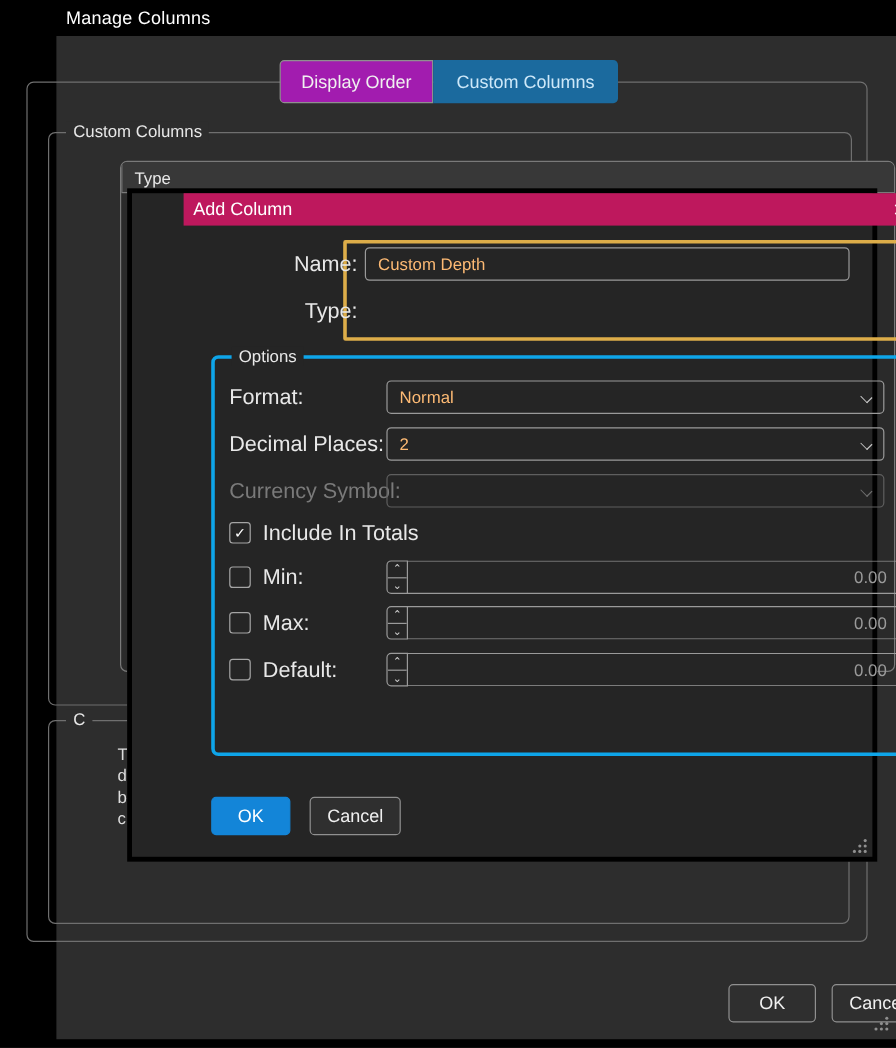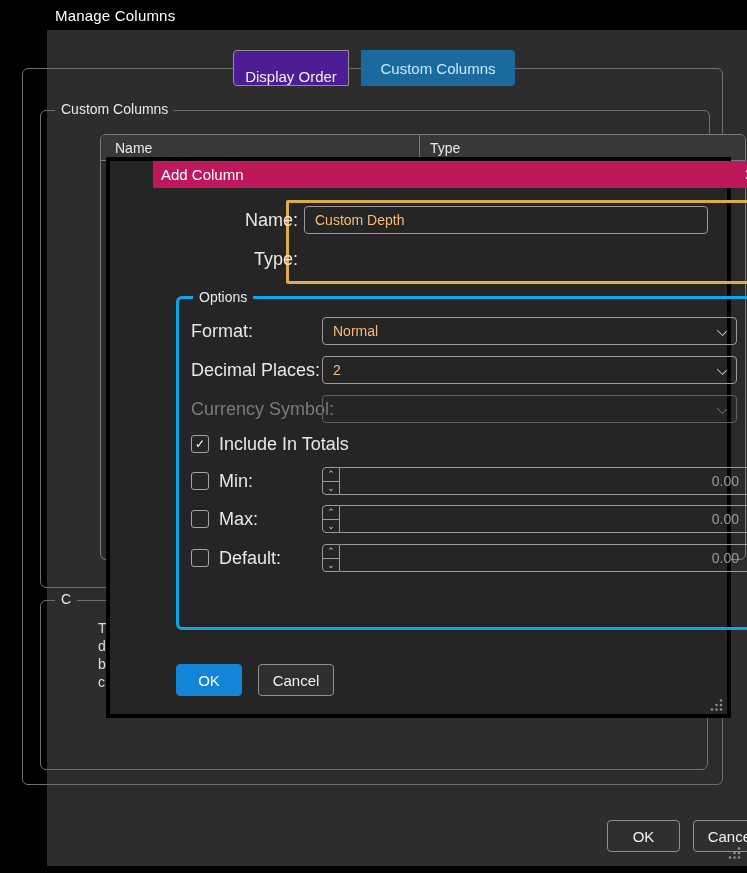--- a/index.html
+++ b/index.html
@@ -16,21 +16,21 @@
   .titlebar .t { padding-left:12px; font-size:15px; color:#fff; letter-spacing:.2px; }
   .win-close { position:absolute; right:8px; top:3px; width:26px; height:24px; display:flex; align-items:center; justify-content:center; font-size:16px; color:#fff; cursor:pointer; }
   .surface { left:4px; top:30px; width:741px; height:836px; background:#2d2d2d; }
 
   
   .groupbox { position:absolute; border:1px solid #6f6f6f; border-radius:6px; }
   .legend { position:absolute; top:-10px; left:14px; background:#2d2d2d; padding:0 6px; font-size:14px; color:#e8e8e8; white-space:nowrap; }
 
   
   .tab { position:absolute; top:50px; height:36px; display:flex; align-items:center; justify-content:center; font-size:15px; z-index:5; cursor:pointer; }
-  .tab-inactive { left:233px; width:116px; background:#4c1d95; border:1px solid #8f8f8f; border-radius:4px 0 0 4px; color:#f0f0f0;align-items:flex-end; }
+  .tab-inactive { left:233px; width:128px; background:#a21caf; border:1px solid #8f8f8f; border-radius:4px 0 0 4px; color:#f0f0f0; }
   .tab-active { left:361px; width:154px; background:#1b6a9e; border-radius:0 4px 4px 0; color:#cde8f9; }
 
   
   .cc-table { left:57px; top:134px; width:646px; height:426px; border:1px solid #7a7a7a; border-radius:6px; background:#2a2a2a; overflow:hidden; }
   .cc-head { display:flex; height:26px; background:#383838; border-bottom:1px solid #7a7a7a; align-items:center; }
   .cc-col1 { width:318px; padding-left:14px; font-size:14px; color:#e8e8e8; }
   .cc-col2 { flex:1; padding-left:10px; font-size:14px; color:#e8e8e8; border-left:1px solid #7a7a7a; height:100%; display:flex; align-items:center; }
 
   .partial-ctl { position:absolute; border:1px solid #8f8f8f; border-radius:5px; background:#2f2f2f; }
 
@@ -100,21 +100,20 @@
   <div class="tab tab-active">
     <span>Custom Columns</span>
   </div>
 
   <div class="groupbox" style="left:40px; top:110px; width:670px; height:478px;">
     <div class="legend">Custom Columns</div>
   </div>
 
   <div class="abs cc-table">
     <div class="cc-head">
-      <div class="cc-col1">Name</div>
       <div class="cc-col2">Type</div>
     </div>
   </div>
 
   <div class="partial-ctl" style="left:642px; top:528px; width:62px; height:31px;"></div>
 
   <div class="groupbox" style="left:40px; top:600px; width:668px; height:170px;">
     <div class="legend">C</div>
     <div class="abs bg-lines" style="left:14px; top:18px;">
       <div>T</div>

